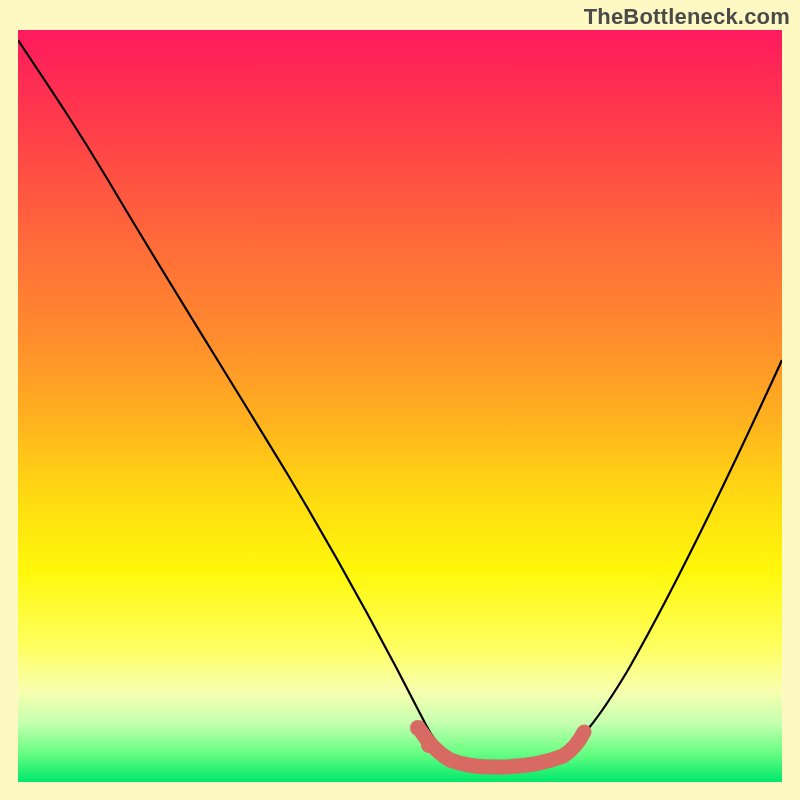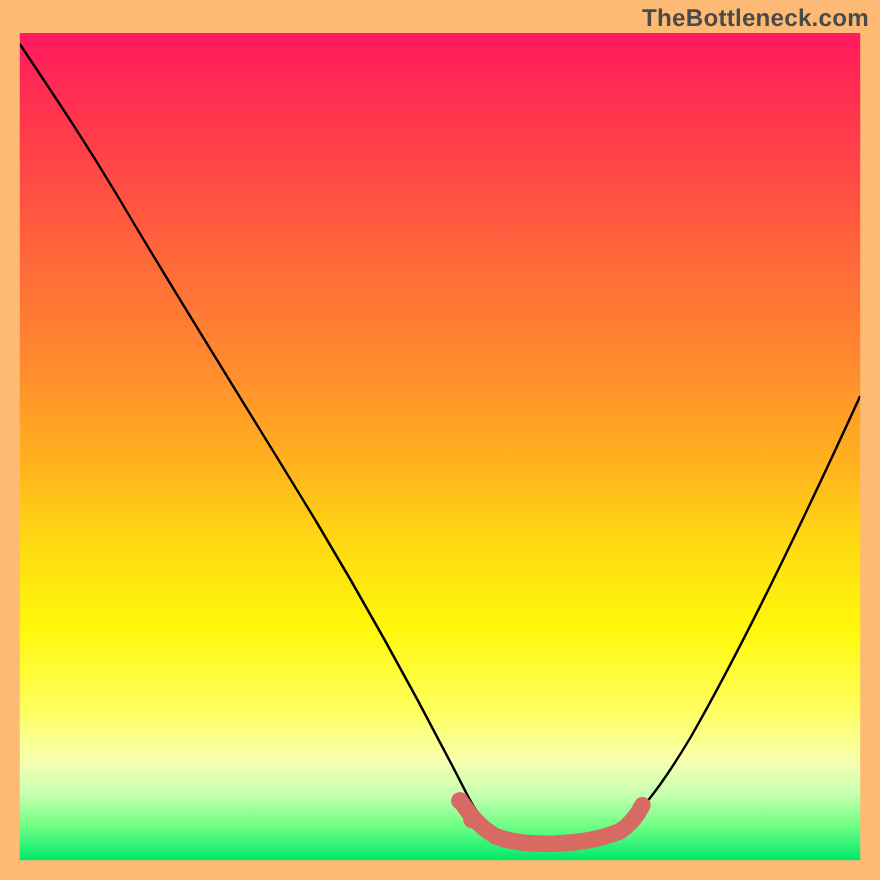--- a/index.html
+++ b/index.html
@@ -8,21 +8,21 @@
     width: 800px;
     height: 800px;
     background: #000;
     overflow: hidden;
     font-family: Arial, Helvetica, sans-serif;
   }
   .stage {
     position: relative;
     width: 800px;
     height: 800px;
-    background: #fdba74;
+    background: #fef9c3;
   }
   .watermark {
     position: absolute;
     top: 4px;
     right: 10px;
     color: #4a4a4a;
     font-size: 22px;
     font-weight: 600;
     letter-spacing: 0.2px;
     user-select: none;

